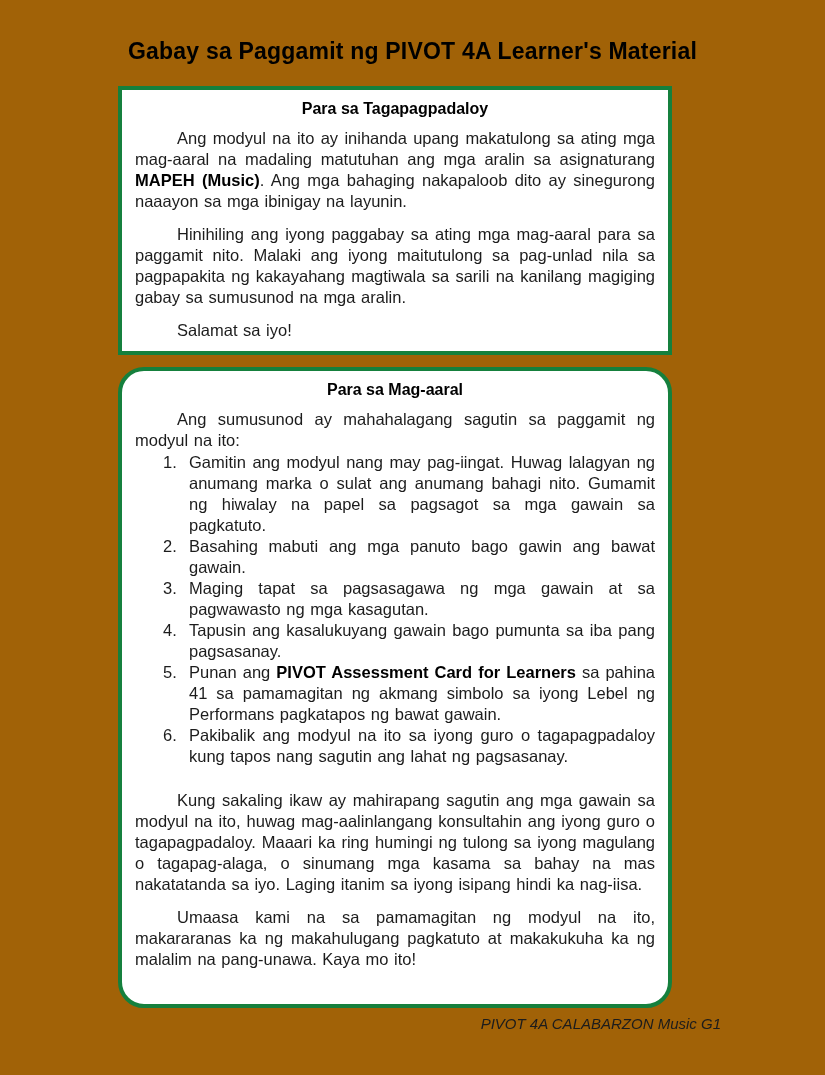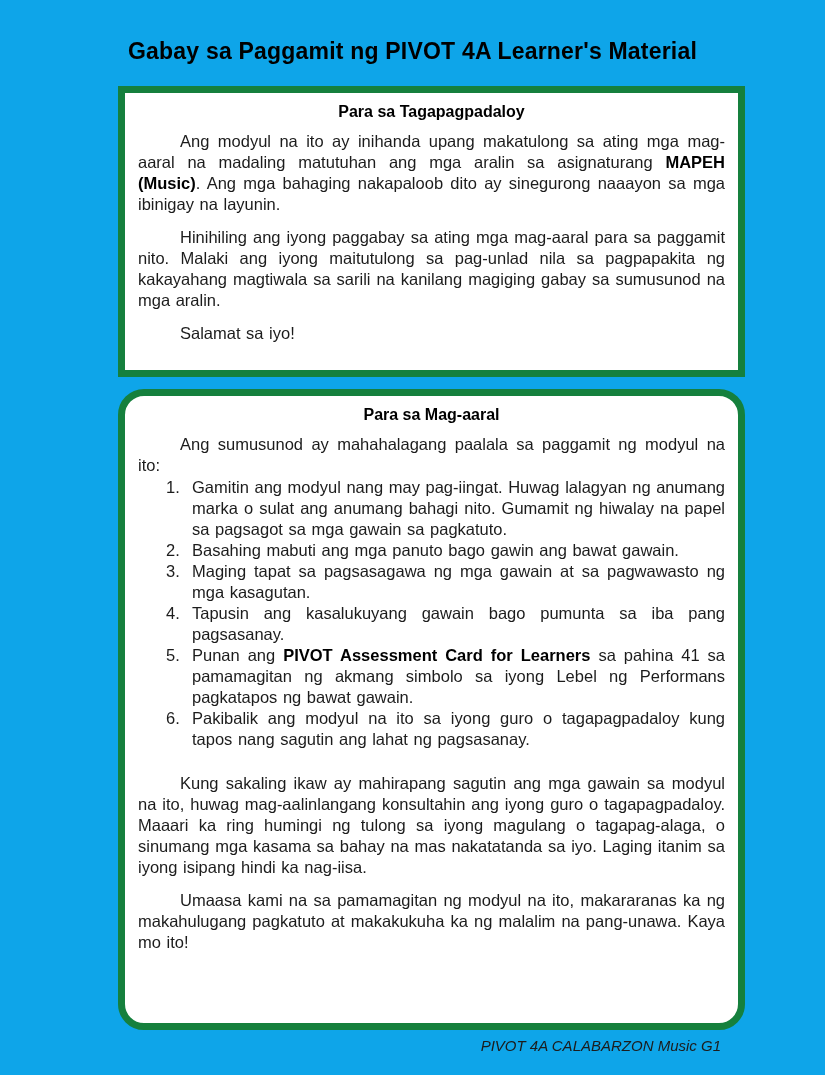--- a/index.html
+++ b/index.html
@@ -4,40 +4,40 @@
 <style>
   html, body {
     margin: 0;
     padding: 0;
     background: #ffffff;
   }
   .page {
     position: relative;
     width: 825px;
     height: 1075px;
-    background: #0ea5e9;
+    background: #a16207;
     font-family: "Liberation Sans", sans-serif;
     color: #1c1c1c;
     overflow: hidden;
   }
   .page-title {
     margin: 0;
     padding-top: 38px;
     text-align: center;
     font-size: 23px;
     font-weight: bold;
     color: #000000;
     letter-spacing: 0.2px;
   }
   .box {
     box-sizing: border-box;
-    width: 627px;
+    width: 554px;
     margin-left: 118px;
-    border: 7px solid #15803d;
-    padding: 8px 13px 20px 13px;
+    border: 4px solid #15803d;
+    padding: 8px 13px 4px 13px;
     background: #ffffff;
   }
   .box-1 {
     margin-top: 21px;
     min-height: 246px;
   }
   .box-2 {
     margin-top: 12px;
     min-height: 641px;
     border-radius: 26px;
@@ -103,21 +103,21 @@
 
   <section class="box box-1">
     <h2 class="box-heading">Para sa Tagapagpadaloy</h2>
     <p class="para"><span>Ang modyul na ito ay inihanda upang makatulong sa ating mga mag-aaral na madaling matutuhan ang mga aralin sa asignaturang </span><b>MAPEH (Music)</b><span>. Ang mga bahaging nakapaloob dito ay sinegurong naaayon sa mga ibinigay na layunin.</span></p>
     <p class="para">Hinihiling ang iyong paggabay sa ating mga mag-aaral para sa paggamit nito. Malaki ang iyong maitutulong sa pag-unlad nila sa pagpapakita ng kakayahang magtiwala sa sarili na kanilang magiging gabay sa sumusunod na mga aralin.</p>
     <p class="para last">Salamat sa iyo!</p>
   </section>
 
   <section class="box box-2">
     <h2 class="box-heading">Para sa Mag-aaral</h2>
-    <p class="para tight">Ang sumusunod ay mahahalagang paalala sa paggamit ng modyul na ito:</p>
+    <p class="para tight">Ang sumusunod ay mahahalagang sagutin sa paggamit ng modyul na ito:</p>
 
     <ol class="reminder-list">
       <li>
         <span class="li-num">1.</span>
         <span class="li-text"><span>Gamitin ang modyul nang may pag-iingat. Huwag lalagyan ng anumang marka o sulat ang anumang bahagi nito. Gumamit ng hiwalay na papel sa pagsagot sa mga gawain sa pagkatuto.</span><b></b><span></span></span>
       </li>
       <li>
         <span class="li-num">2.</span>
         <span class="li-text"><span>Basahing mabuti ang mga panuto bago gawin ang bawat gawain.</span><b></b><span></span></span>
       </li>

